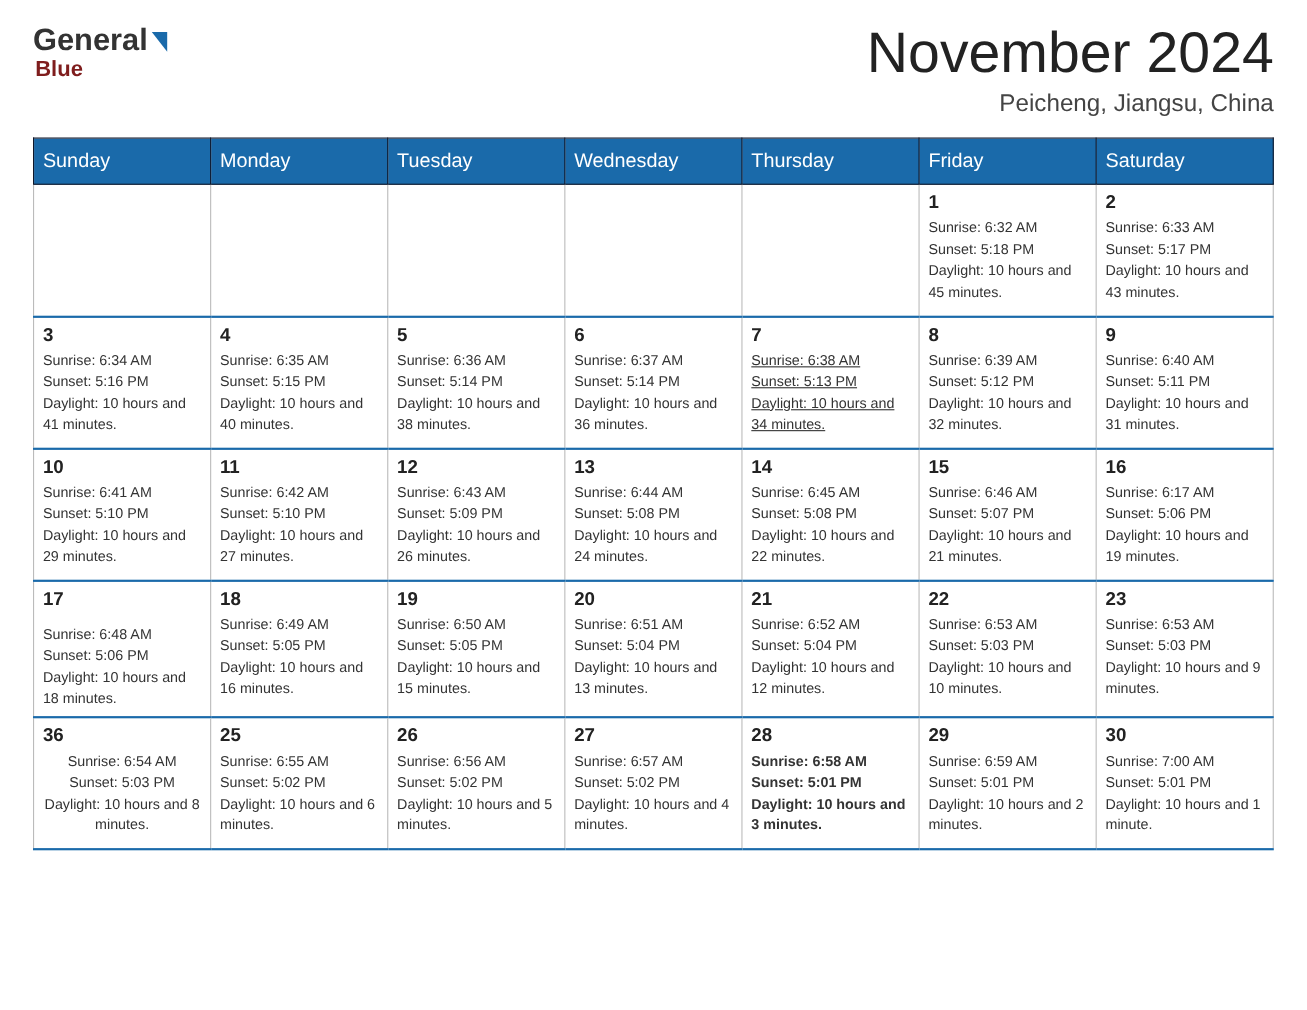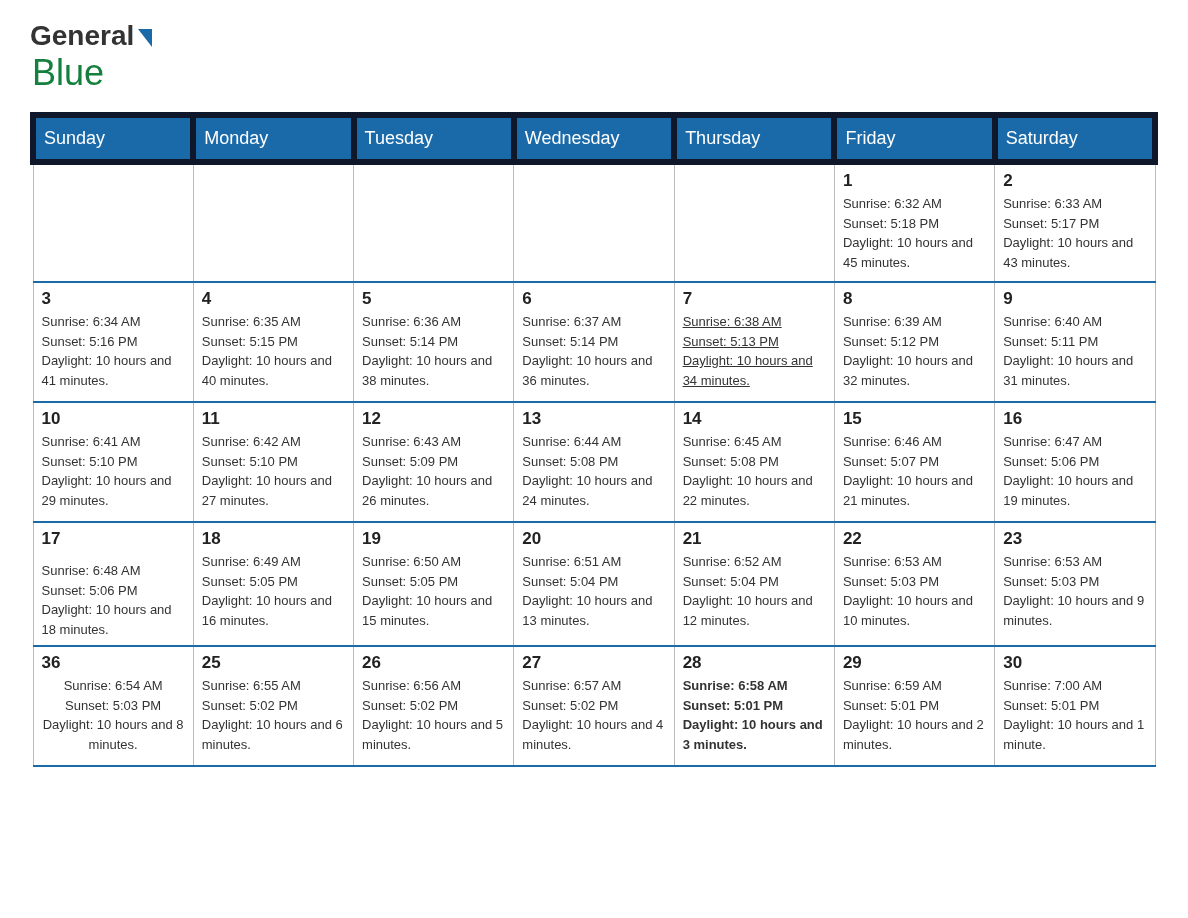--- a/index.html
+++ b/index.html
@@ -34,23 +34,23 @@
     .logo-top .arrow {
       width: 0;
       height: 0;
       border-left: 14px solid transparent;
       border-right: 0px solid transparent;
       border-top: 18px solid #1a6aaa;
       margin-left: 4px;
       margin-top: 4px;
     }
     .logo-bottom {
-      font-size: 36px;
-      font-weight: normal;
-      color: #15803d;
+      font-size: 20px;
+      font-weight: bold;
+      color: #7f1d1d;
       margin-left: 2px;
     }
     .title-block {
       text-align: right;
     }
     .month-year {
       font-size: 52px;
       font-weight: normal;
       color: #222;
       line-height: 1.1;
@@ -65,21 +65,21 @@
       border-collapse: collapse;
       border: 1.5px solid #aaa;
     }
     .calendar th {
       background: #1a6aaa;
       color: #fff;
       font-size: 18px;
       font-weight: normal;
       padding: 10px 8px;
       text-align: left;
-      border: 6px solid #0f172a;
+      border: 1px solid #0f172a;
     }
     .calendar td {
       vertical-align: top;
       border: 1px solid #bbb;
       padding: 6px 8px;
       width: 14.28%;
       height: 120px;
       background: #fff;
     }
     .calendar tr td {
@@ -104,20 +104,24 @@
 </head>
 <body>
 
 <div class="header">
   <div class="logo">
     <div class="logo-top">
       <span class="general">General</span>
       <div class="arrow"></div>
     </div>
     <div class="logo-bottom">Blue</div>
+  </div>
+  <div class="title-block">
+    <div class="month-year">November 2024</div>
+    <div class="location">Peicheng, Jiangsu, China</div>
   </div>
 </div>
 
 <table class="calendar">
   <thead>
     <tr>
     <th>Sunday</th>
         <th>Monday</th>
         <th>Tuesday</th>
         <th>Wednesday</th>
@@ -222,21 +226,21 @@
 Daylight: 10 hours and 22 minutes.</div>
         </td>
         <td>
           <span class="day-num">15</span>
           <div class="day-info" style="white-space: pre-line;">Sunrise: 6:46 AM
 Sunset: 5:07 PM
 Daylight: 10 hours and 21 minutes.</div>
         </td>
         <td>
           <span class="day-num">16</span>
-          <div class="day-info" style="white-space: pre-line;">Sunrise: 6:47 AM
+          <div class="day-info" style="white-space: pre-line;">Sunrise: 6:17 AM
 Sunset: 5:06 PM
 Daylight: 10 hours and 19 minutes.</div>
         </td>
       </tr>
       <tr>
         <td>
           <span class="day-num">17</span>
           <div class="day-info" style="white-space: pre-line; margin-top: 12px;">Sunrise: 6:48 AM
 Sunset: 5:06 PM
 Daylight: 10 hours and 18 minutes.</div>

